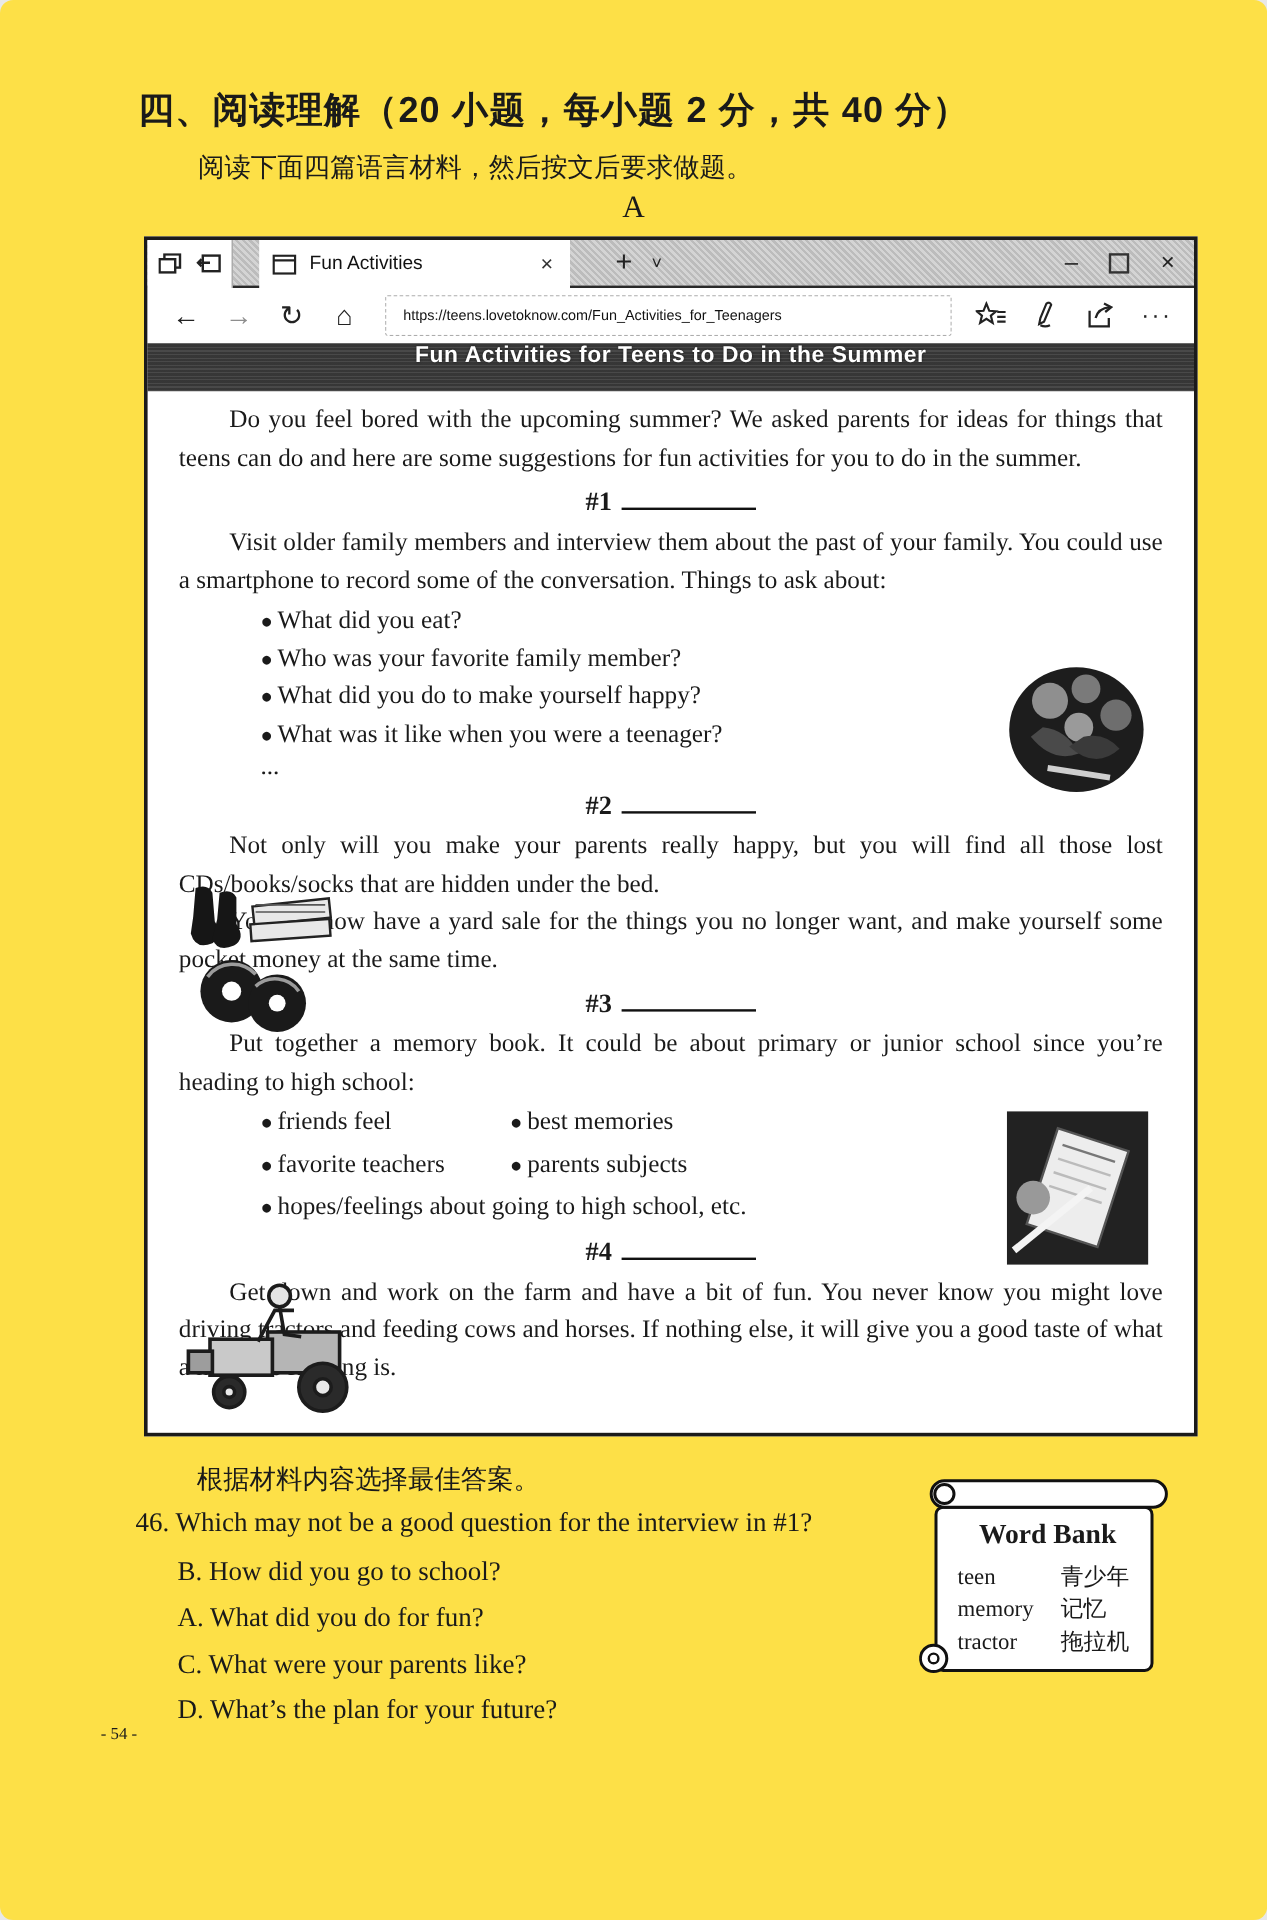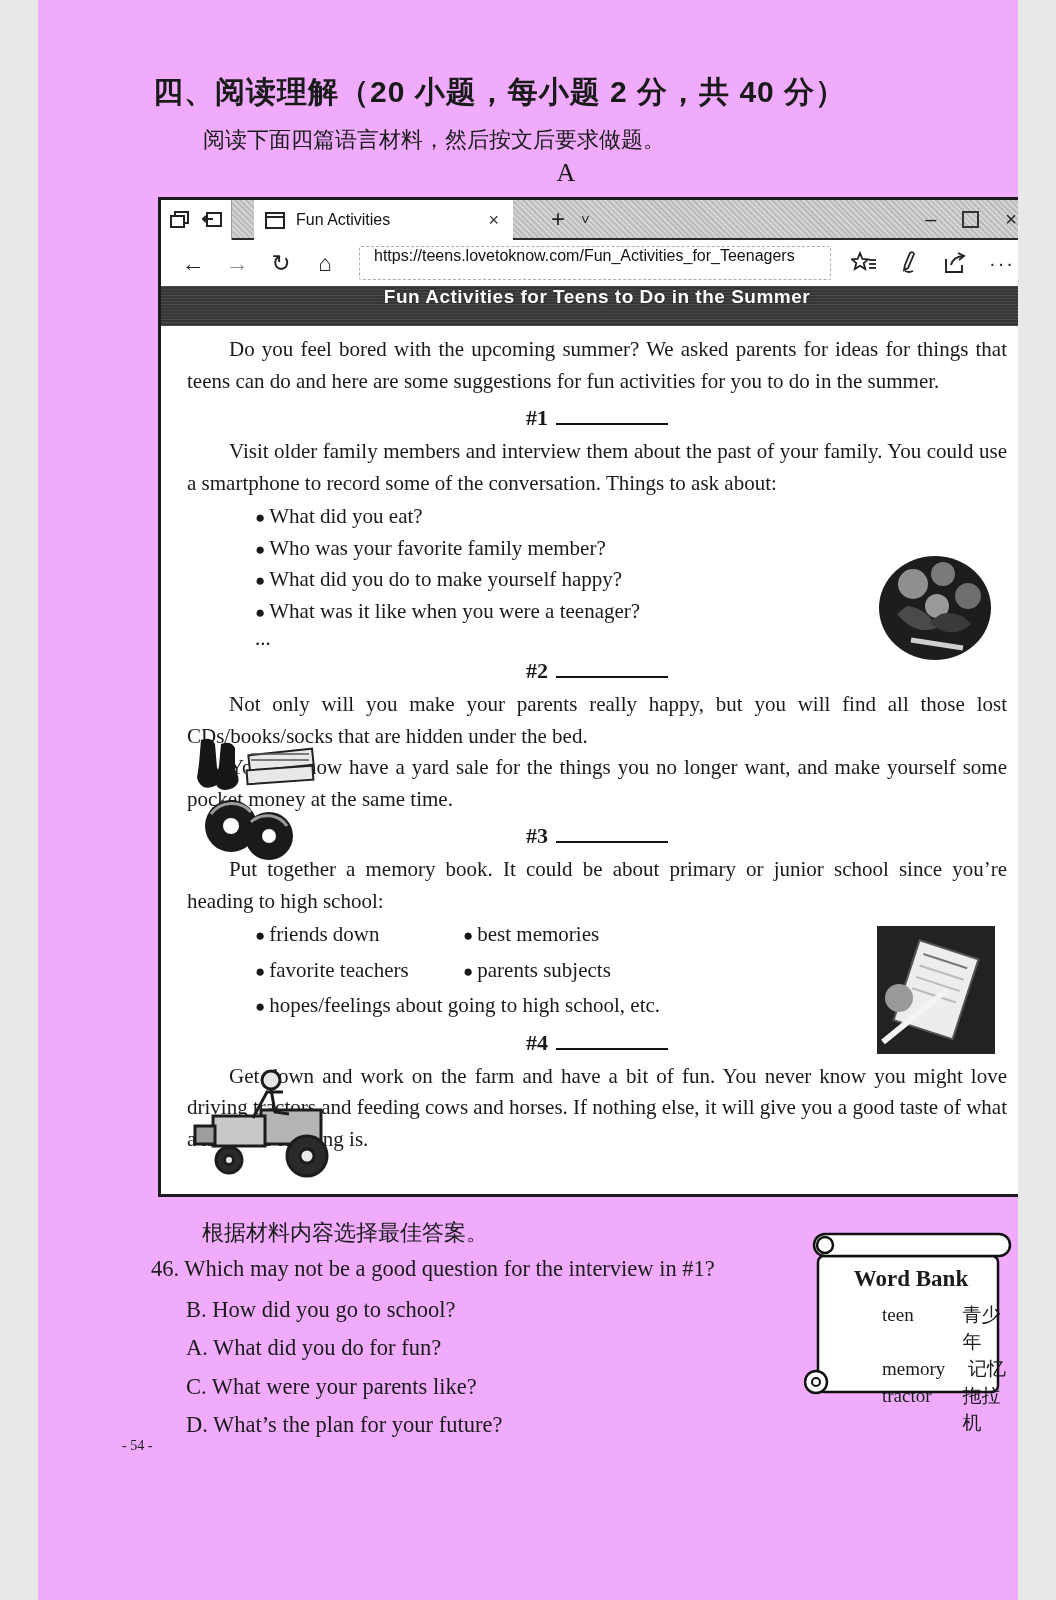--- a/index.html
+++ b/index.html
@@ -1,19 +1,19 @@
 <!DOCTYPE html>
 <html><head>
 <meta charset="utf-8">
 <style>
   html,body{margin:0;padding:0;background:#e8e8e8;}
   .sheet{
-    position:relative;width:980px;height:1600px;background:#f0abfc;
+    position:relative;width:1056px;height:1600px;background:#fde047;
     font-family:"Liberation Serif","DejaVu Serif",serif;color:#1a1a1a;
-    overflow:hidden;margin:0 auto;
+    overflow:hidden;margin:0 auto;border-radius:11px;
   }
   
   .sec-title{
     position:absolute;left:115px;top:72px;width:860px;
     font-size:30px;font-weight:bold;letter-spacing:1px;
     font-family:"Liberation Sans","DejaVu Sans",sans-serif;
   }
   .sec-instr{
     position:absolute;left:165px;top:125px;width:700px;font-size:22px;
     font-family:"Liberation Sans","DejaVu Sans",sans-serif;
@@ -51,22 +51,22 @@
   .win-controls{margin-left:auto;display:flex;align-items:center;gap:26px;padding-right:16px;color:#222;}
   .win-min{font-size:20px;}
   .win-max{width:13px;height:13px;border:2px solid #333;display:inline-block;}
   .win-close{font-size:20px;}
   
   .navbar{height:46px;background:#fff;display:flex;align-items:center;padding:0 12px;gap:4px;}
   .nav-ic{width:40px;text-align:center;font-size:23px;color:#222;}
   .nav-ic.fwd{color:#8e8e8e;}
   .urlbox{
     flex:1;height:32px;border:1px dashed #adadad;border-radius:2px;
-    display:flex;padding:0 14px;margin:0 10px;
-    font-size:16px;color:#111;white-space:nowrap;overflow:hidden;
+    display:flex;align-items:center;padding:0 14px;margin:0 10px;
+    font-size:12px;color:#111;white-space:nowrap;overflow:hidden;
   }
   .nav-right{display:flex;align-items:center;gap:20px;padding:0 6px;}
   .nav-right .svg-ic{width:26px;height:24px;display:inline-flex;}
   .more-dots{font-size:20px;letter-spacing:2px;color:#222;}
   
   .band{
     height:40px;background:#3e3e3e;color:#fff;display:flex;justify-content:center;
     font-size:19px;font-weight:bold;letter-spacing:.5px;
     background-image:repeating-linear-gradient(0deg,rgba(255,255,255,.06) 0 1px,rgba(0,0,0,.12) 1px 3px);
     text-shadow:0 0 2px rgba(0,0,0,.6);
@@ -104,21 +104,21 @@
   .q-opts div{margin-bottom:2px;}
   .page-num{position:absolute;left:84px;top:1438px;font-size:14px;}
   
   .wordbank{position:absolute;left:766px;top:1230px;width:212px;height:168px;}
   .wb-svg{position:absolute;left:0;top:0;}
   .wb-title{
     position:absolute;left:22px;top:36px;width:170px;text-align:center;
     font-size:23px;font-weight:bold;
   }
   .wb-rows{position:absolute;left:32px;top:72px;font-size:19px;line-height:1.42;}
-  .wb-row{display:flex;margin-left:46px;}
+  .wb-row{display:flex;}
   .wb-word{width:86px;font-family:"Liberation Serif","DejaVu Serif",serif;}
   .wb-mean{font-family:"Liberation Sans","DejaVu Sans",sans-serif;}
   svg{display:block;}
 </style>
 </head>
 <body>
 
 <div class="sheet">
 
   <div class="sec-title">四、阅读理解（20 小题，每小题 2 分，共 40 分）</div>
@@ -268,21 +268,21 @@
         </svg>
       </div>
 
       <div class="sec-num">
         <span>#3</span><span class="blank"></span>
       </div>
       <p class="indent">Put together a memory book. It could be about primary or junior school since you’re heading to high school:</p>
       <div class="blist3">
         <div class="brow">
             <span class="blt">●</span>
-            <span>friends down</span>
+            <span>friends feel</span>
           </div>
         <div class="brow">
             <span class="blt">●</span>
             <span>best memories</span>
           </div>
         <div class="brow">
             <span class="blt">●</span>
             <span>favorite teachers</span>
           </div>
         <div class="brow">

